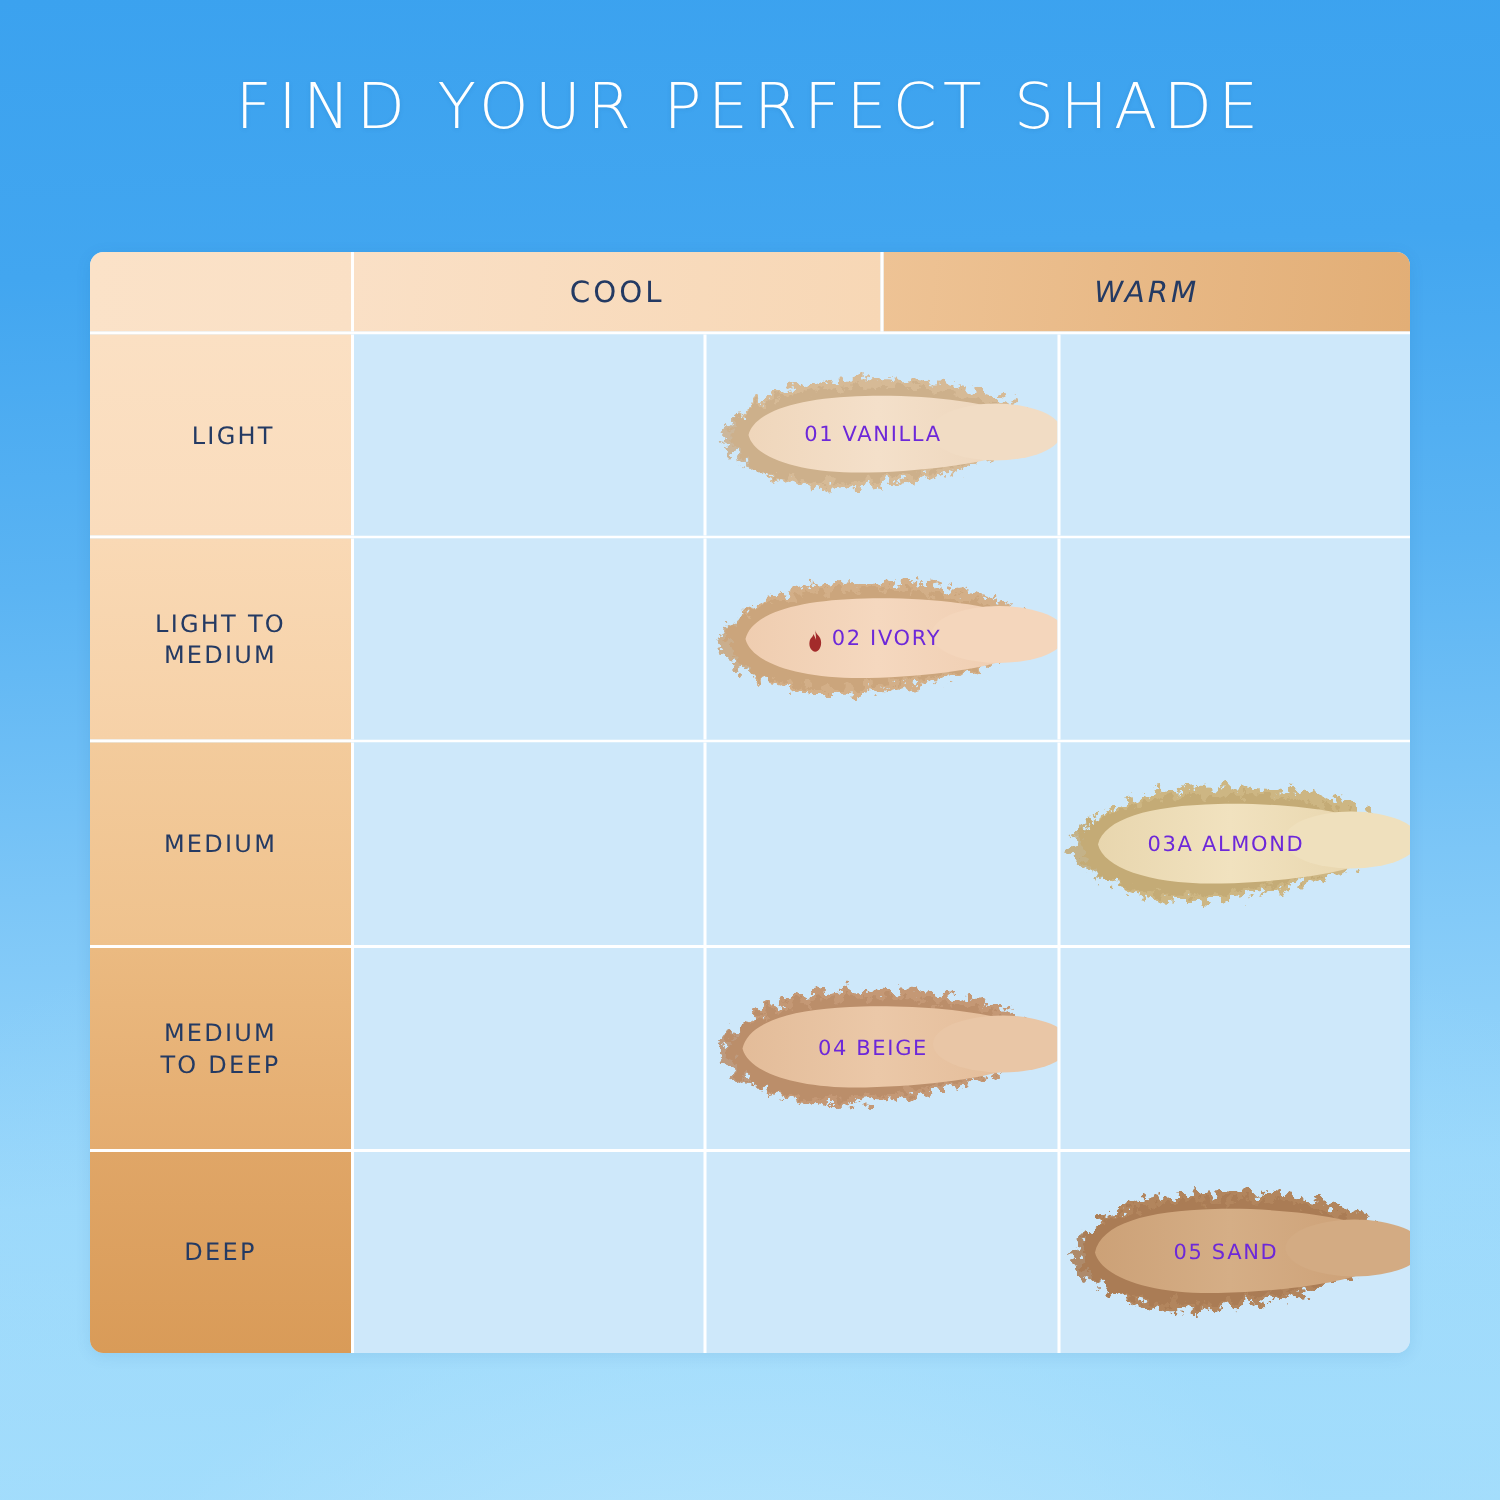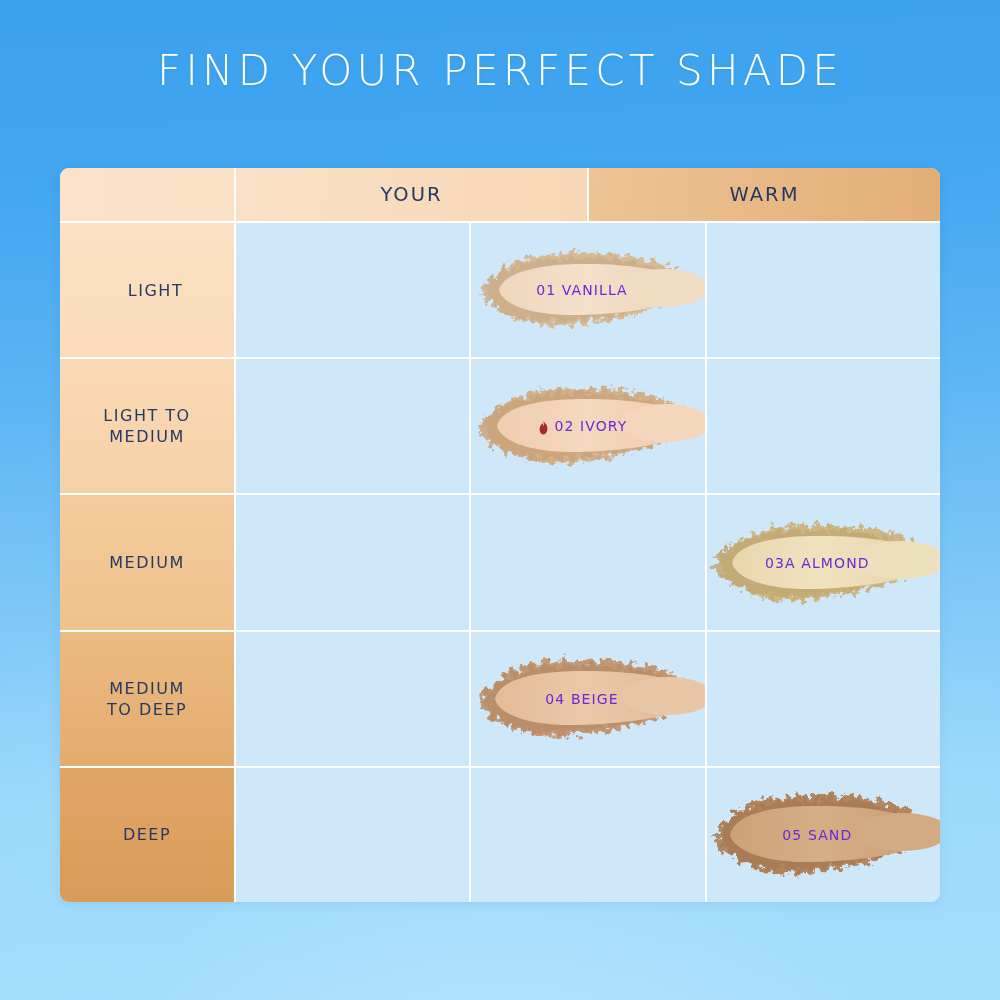--- a/index.html
+++ b/index.html
@@ -73,21 +73,21 @@
     color: #243A63;
     font-size: 19.5px;
     letter-spacing: 2.0px;
     font-family: "DejaVu Sans", sans-serif;
     font-weight: 400;
     border-left: 2px solid #FFFFFF;
     box-sizing: border-box;
   }
   .hdr-cool    { background: linear-gradient(95deg, #FAE0C6 0%, #F7D7B5 100%); }
   .hdr-neutral { background: linear-gradient(95deg, #F6D5B1 0%, #EFC596 100%); }
-  .hdr-warm    { background: linear-gradient(95deg, #EEC395 0%, #E2AE76 100%); }
+  .hdr-warm    { background: linear-gradient(95deg, #EEC395 0%, #E2AE76 100%); font-style: italic; }
 
   
   .body-rows {
     flex: 1 1 auto;
     display: flex;
     flex-direction: column;
   }
   .grid-row {
     flex: 1 1 0;
     display: flex;
@@ -170,21 +170,21 @@
 
 <div id="poster">
 
   <div id="title">FIND YOUR PERFECT SHADE</div>
 
   <div id="table">
 
     <div class="header-row">
       <div class="hdr-corner"></div>
       <div class="hdr-cell hdr-cool">
-        <span>YOUR</span>
+        <span>COOL</span>
       </div>
       <div class="hdr-cell hdr-warm">
         <span>WARM</span>
       </div>
     </div>
 
     <div class="body-rows">
 
       <div class="grid-row">
         <div class="row-label rl-0">

